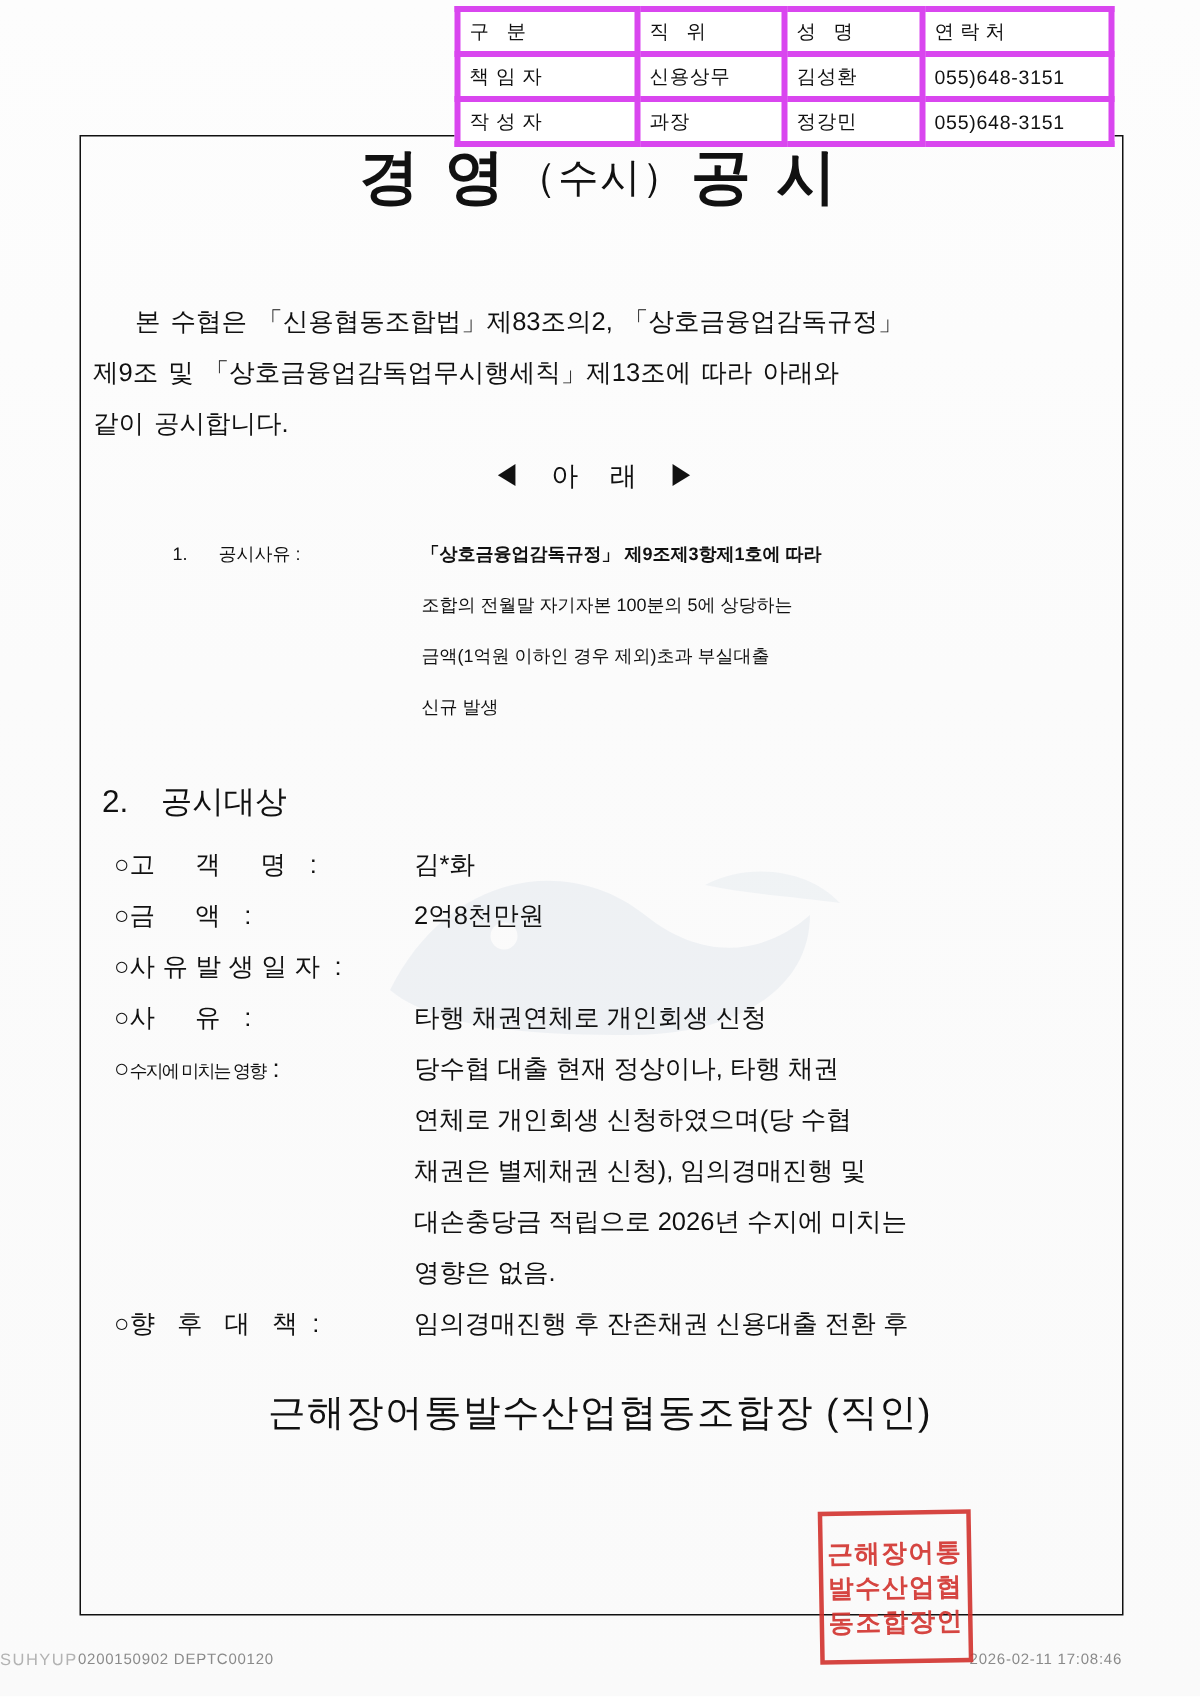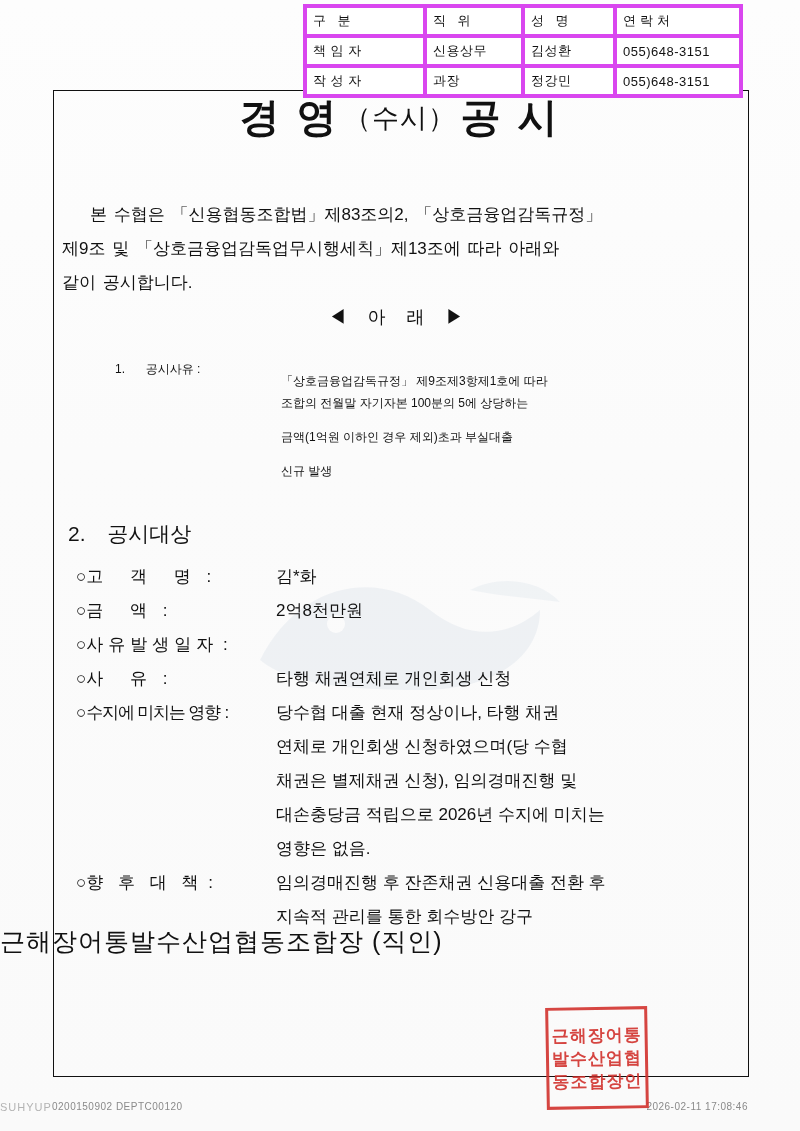--- a/index.html
+++ b/index.html
@@ -103,21 +103,21 @@
     left:68px;right:46px;top:352px;
     font-size:12px;
     line-height:34px;
     z-index:3;
     margin-left:47px;
   }
   .sec1 .body{
     margin-left:166px;
   }
   .sec1 .l1{position:relative;}
-  .sec1 .l1 .t{position:absolute;left:166px;top:12px;white-space:nowrap;}
+  .sec1 .l1 .t{position:absolute;left:166px;top:0;white-space:nowrap;font-weight:bold;}
 
   
   .sec2{
     position:absolute;
     left:68px;right:40px;top:520px;
     font-size:17px;
     z-index:3;
   }
   .sec2 .h{margin-bottom:12px;font-size:21px;}
   .row{
@@ -129,26 +129,27 @@
     position:absolute;left:8px;top:0;
     white-space:nowrap;
   }
   .row .val{
     margin-left:208px;
     display:block;
   }
   .row .val .cont{display:block;}
   .k-sp{letter-spacing:11px;}
   .k-sp2{letter-spacing:5px;}
-  .k-tight{letter-spacing:-1.2px;font-size:17px;}
+  .k-tight{letter-spacing:-1.2px;font-size:12px;}
 
   
   .sign{
     position:absolute;
     left:0;right:0;top:925px;
+    text-align:center;
     font-size:25px;
     letter-spacing:1px;
     z-index:3;
   }
   
   .stamp{
     position:absolute;
     left:546px;top:1007px;
     width:96px;height:96px;
     border:3px solid #d2322d;
@@ -291,21 +292,20 @@
       <span class="cont">영향은 없음.</span>
     </span>
   </div>
 
   <div class="row">
     <span class="key">
       <span>○</span><span class="k-sp2">향  후  대  책</span> <span>:</span>
     </span>
     <span class="val">
       <span class="cont">임의경매진행 후 잔존채권 신용대출 전환 후</span>
-      <span class="cont">지속적 관리를 통한 회수방안 강구</span>
     </span>
   </div>
 </div>
 
 <div class="sign">근해장어통발수산업협동조합장  (직인)</div>
 
 <div class="stamp">
   <div class="inner">근해장어통발수산업협동조합장인</div>
 </div>
 

